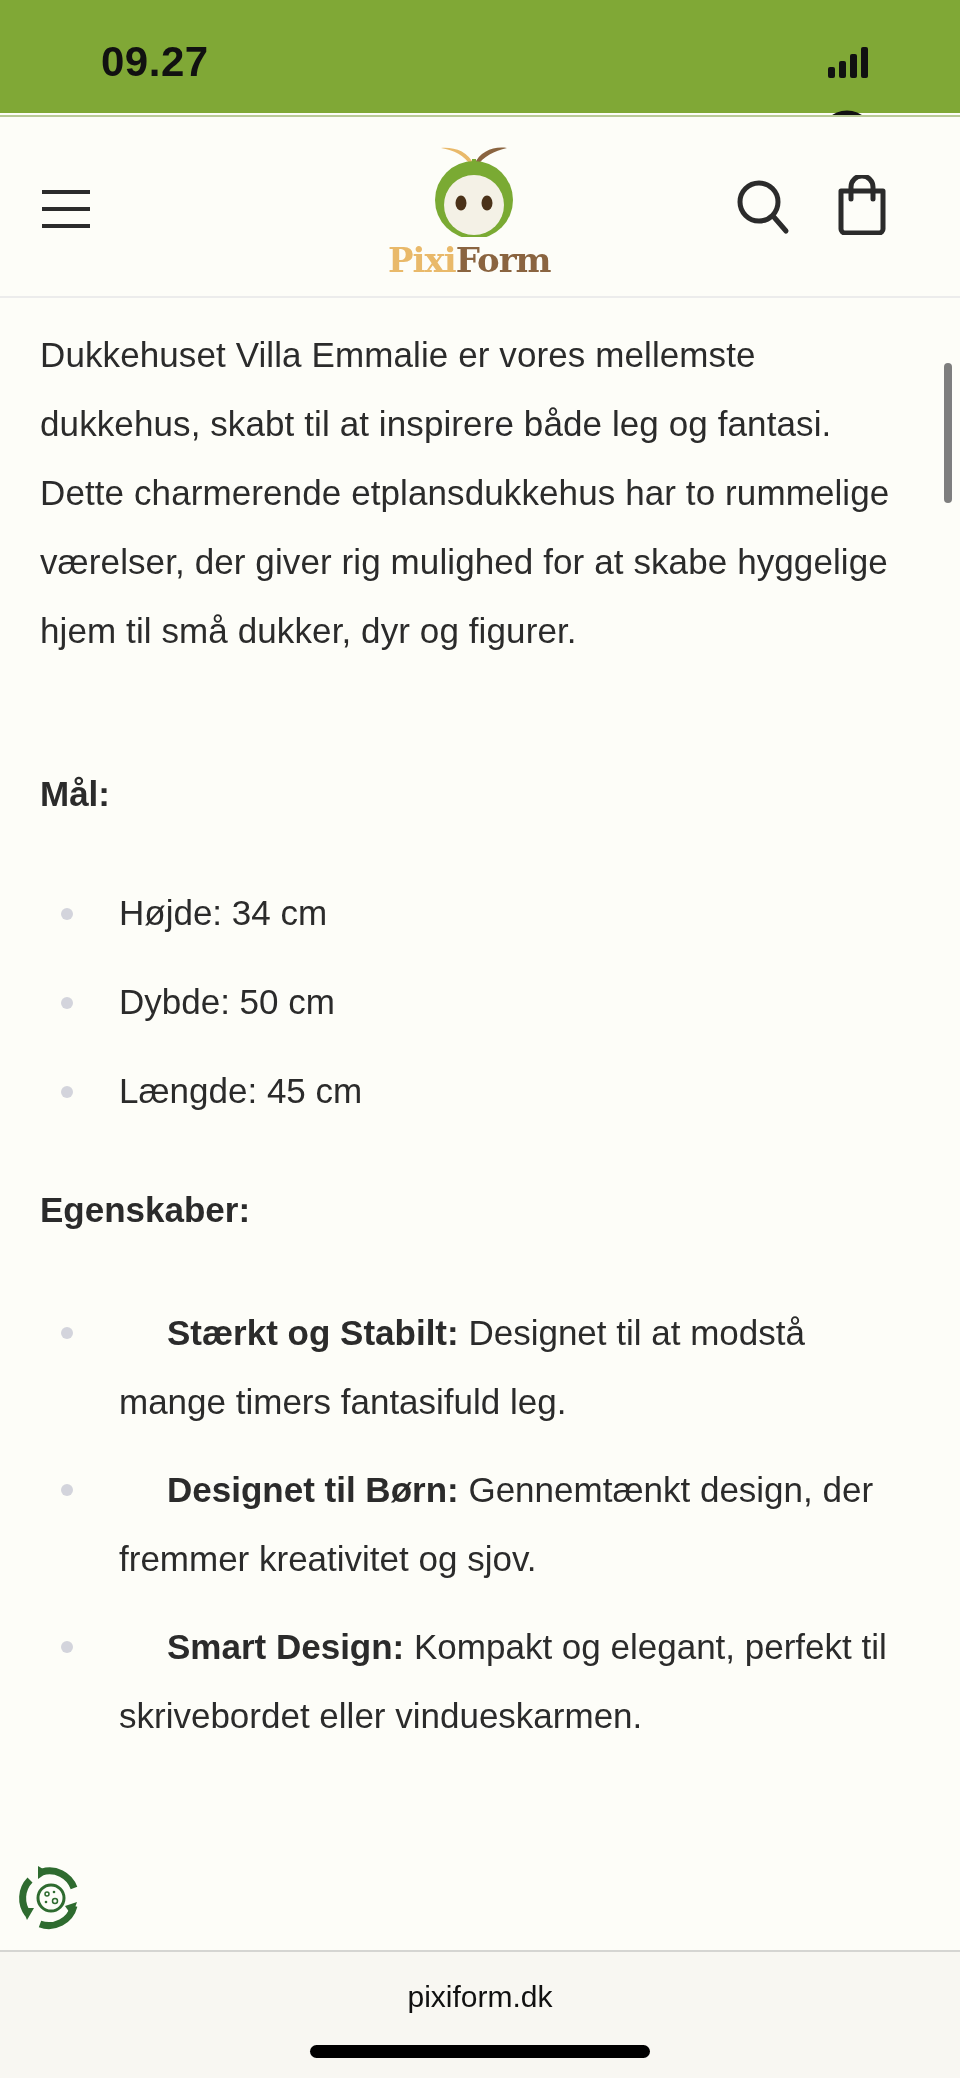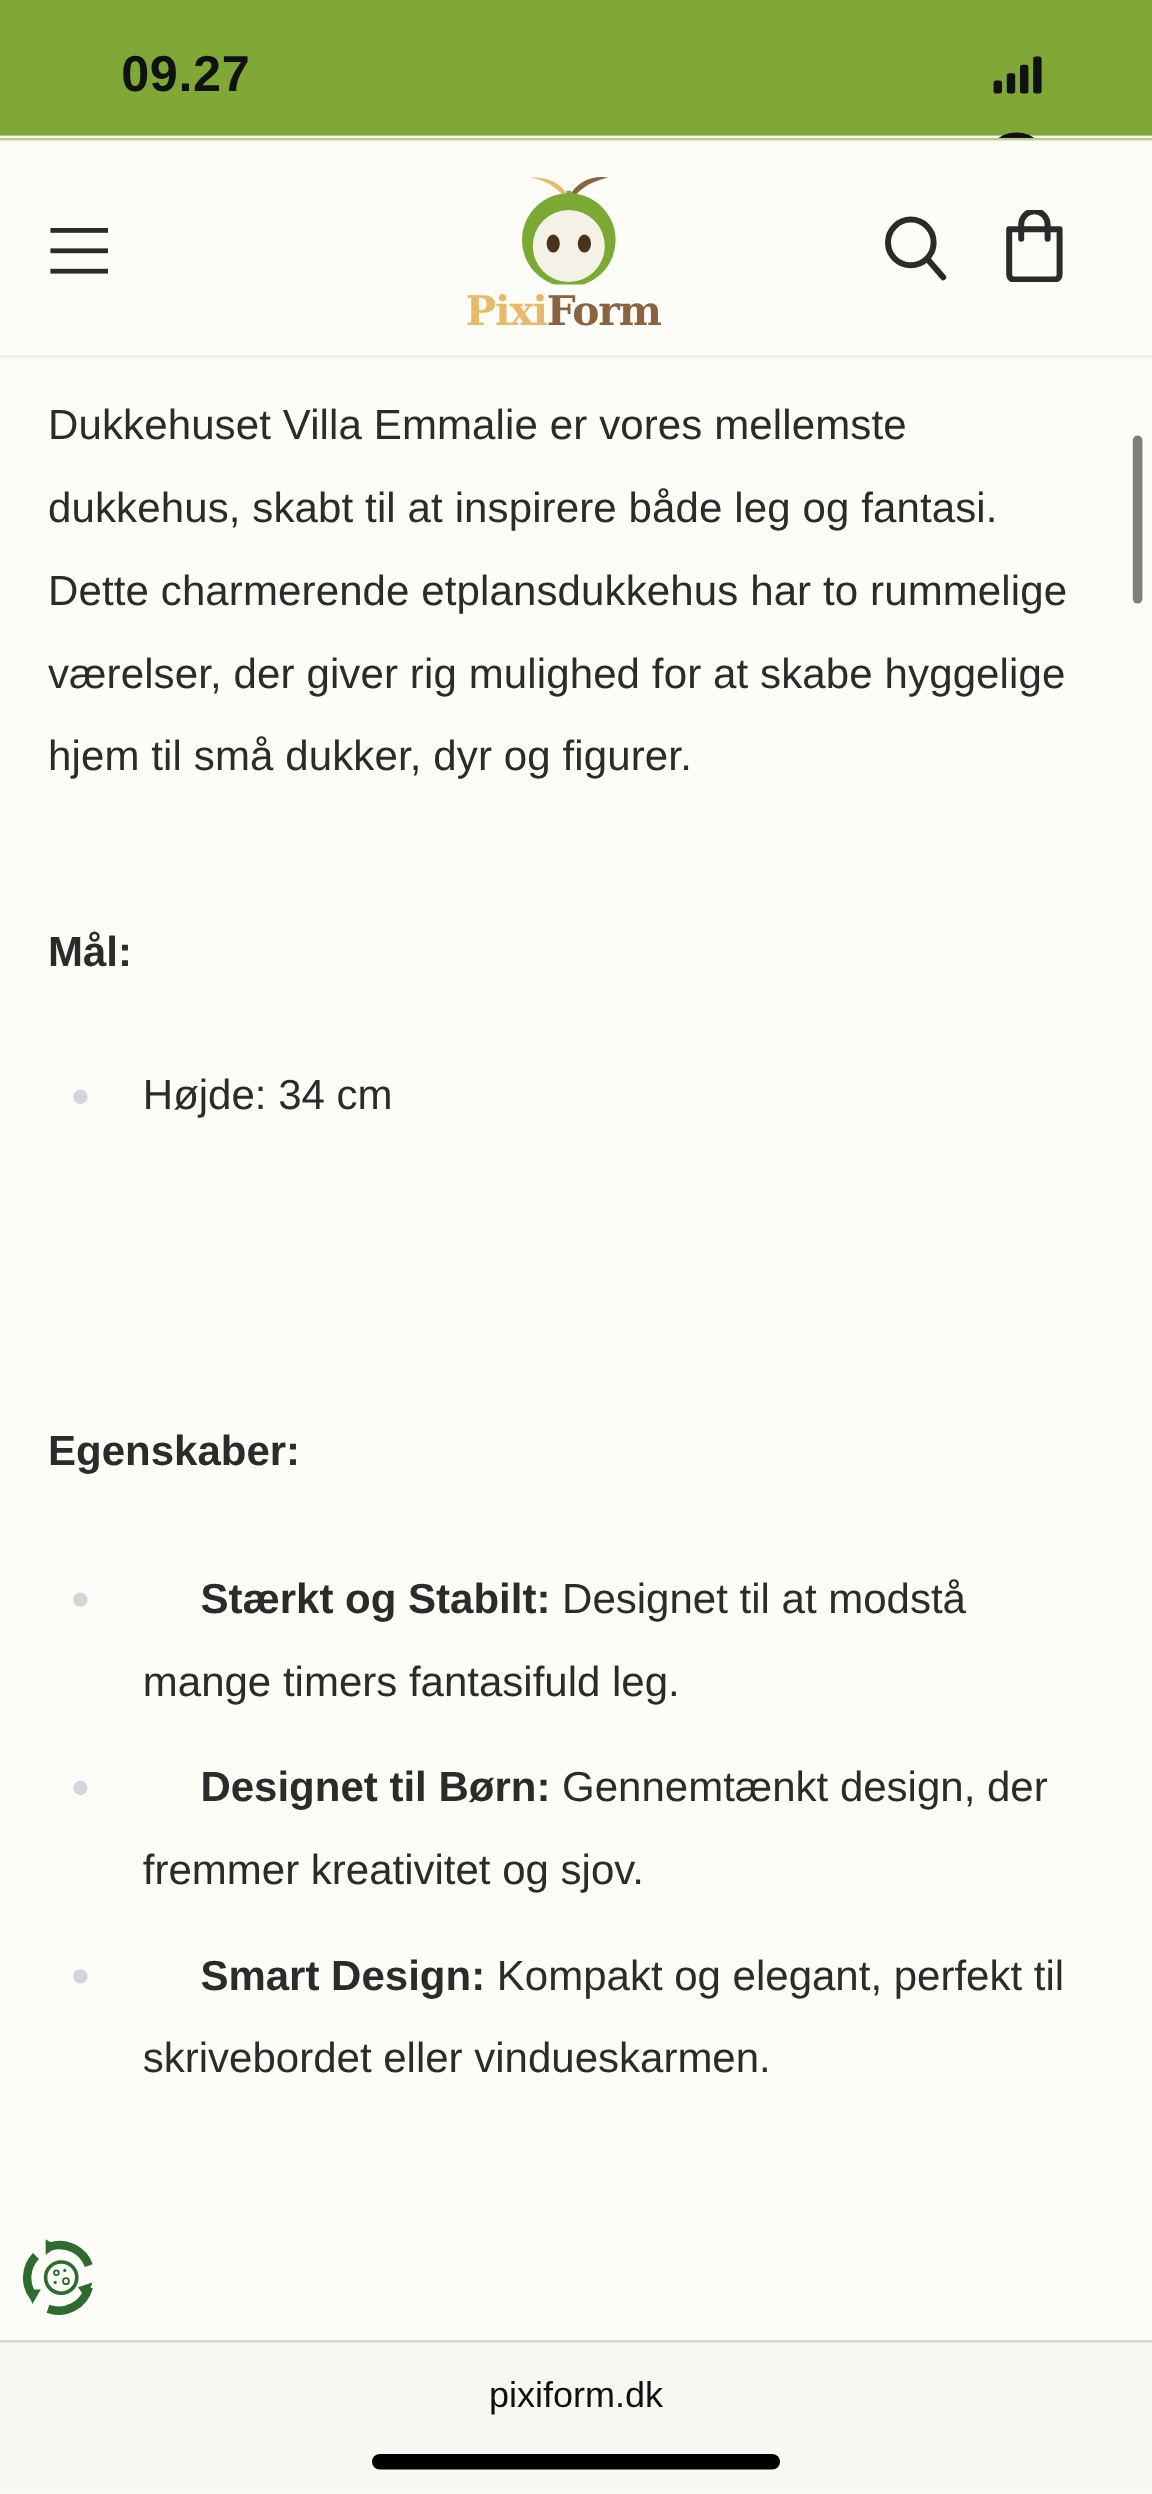--- a/index.html
+++ b/index.html
@@ -144,20 +144,22 @@
     </svg>
   </div>
 </div>
 
 <div class="content">
   <p class="intro">Dukkehuset Villa Emmalie er vores mellemste dukkehus, skabt til at inspirere både leg og fantasi. Dette charmerende etplansdukkehus har to rummelige værelser, der giver rig mulighed for at skabe hyggelige hjem til små dukker, dyr og figurer.</p>
 
   <h3 class="section-heading h-maal">Mål:</h3>
   <ul class="list dims">
     <li><span class="dot"></span><span>Højde: 34 cm</span></li>
+    <li><span class="dot"></span><span>Dybde: 50 cm</span></li>
+    <li><span class="dot"></span><span>Længde: 45 cm</span></li>
   </ul>
 
   <h3 class="section-heading h-egen">Egenskaber:</h3>
   <ul class="list features">
     <li><span class="dot"></span><b>Stærkt og Stabilt:</b><span> Designet til at modstå mange timers fantasifuld leg.</span></li>
     <li><span class="dot"></span><b>Designet til Børn:</b><span> Gennemtænkt design, der fremmer kreativitet og sjov.</span></li>
     <li><span class="dot"></span><b>Smart Design:</b><span> Kompakt og elegant, perfekt til skrivebordet eller vindueskarmen.</span></li>
   </ul>
 </div>
 

